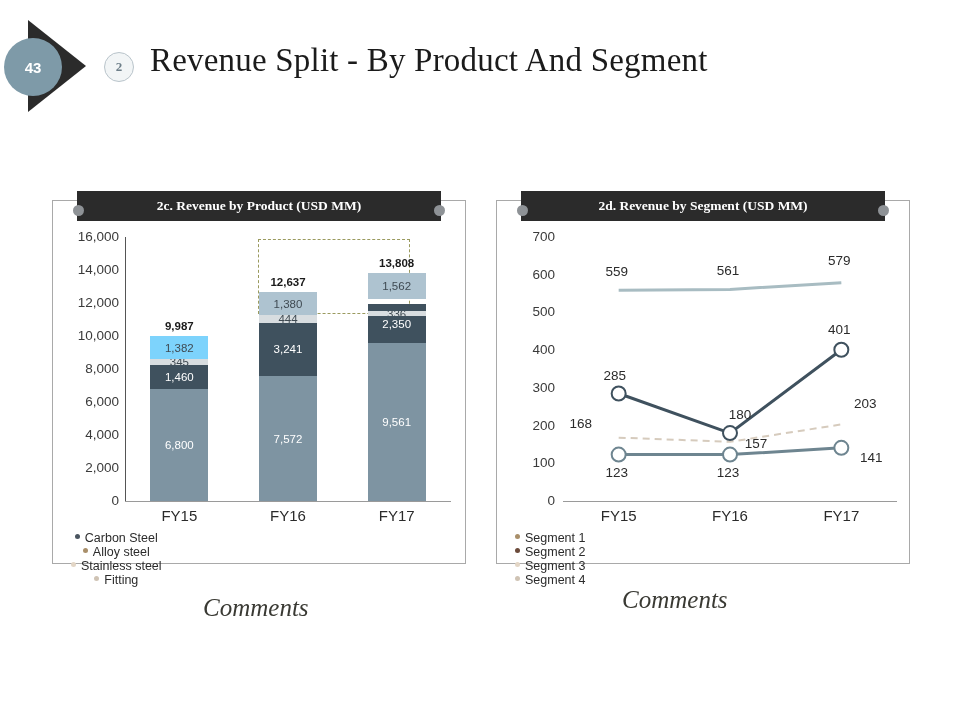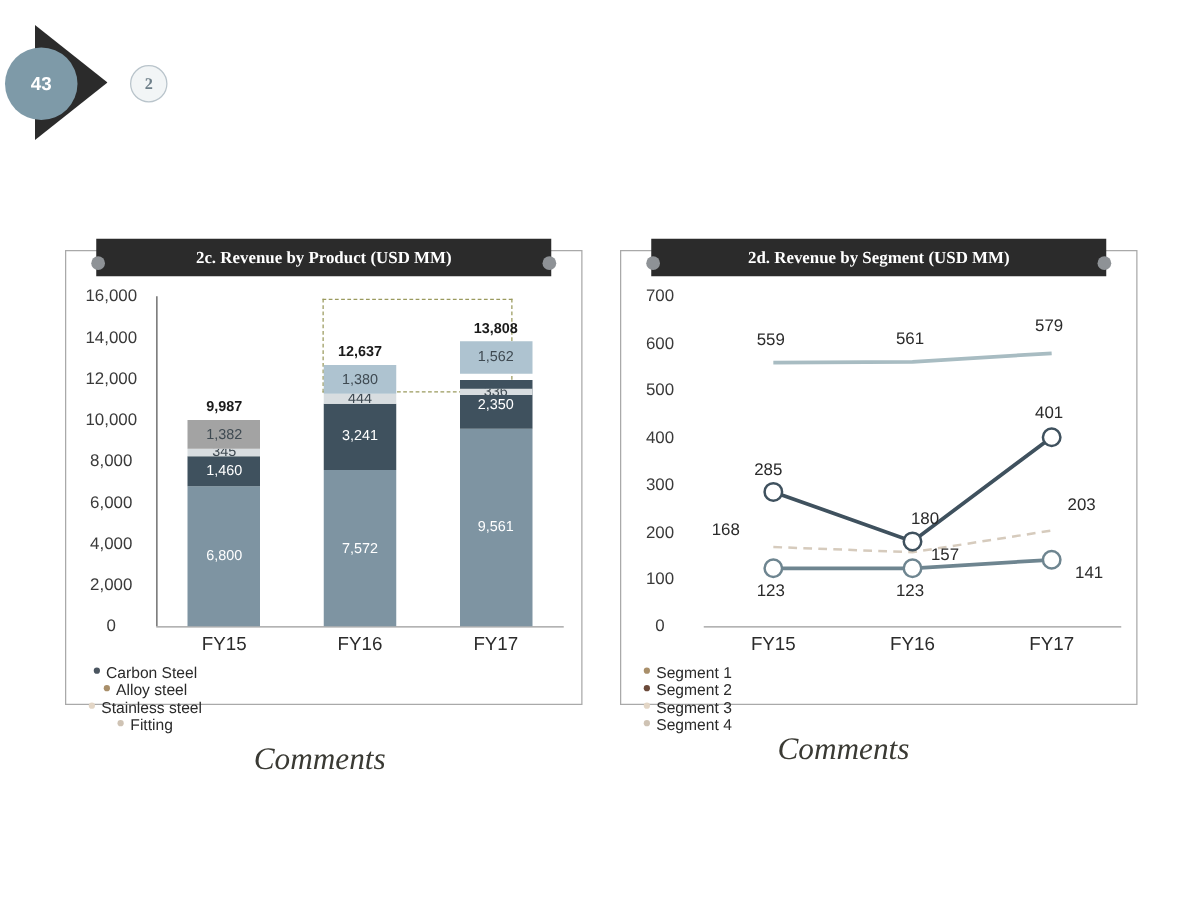--- a/index.html
+++ b/index.html
@@ -35,21 +35,21 @@
     font-family:"Liberation Serif",serif;font-size:13.5px;font-weight:bold;
     display:flex;align-items:center;justify-content:center;z-index:4;
   }
   .rib-l{left:24px;width:364px;}
   .rib-r{left:24px;width:364px;}
   .knob{position:absolute;width:11px;height:11px;border-radius:50%;background:#8e9296;top:4px;z-index:5;}
   .knob-a{left:20px;}
   .knob-b{right:20px;}
   
   .plot{position:absolute;}
-  .ylab{position:absolute;font-size:13.5px;color:#3a3a3a;text-align:center;white-space:nowrap;}
+  .ylab{position:absolute;font-size:13.5px;color:#3a3a3a;text-align:right;white-space:nowrap;}
   .xlab{position:absolute;font-size:15px;color:#2b2b2b;text-align:center;white-space:nowrap;}
   .axis-v{position:absolute;background:#555;width:1px;}
   .axis-h{position:absolute;background:#9a9a9a;height:1px;}
   
   .bar-seg{position:absolute;display:flex;align-items:center;justify-content:center;
     font-size:11.5px;color:#ffffff;overflow:hidden;}
   .bar-seg.dark-txt{color:#3f4a52;}
   .bar-total{position:absolute;font-size:11.5px;font-weight:bold;color:#1b1b1b;text-align:center;white-space:nowrap;}
   .callout{position:absolute;border:1px dashed #9a9a5e;}
   
@@ -69,20 +69,21 @@
 </style>
 </head>
 <body>
 
 <div class="hdr">
   <svg class="arrow" viewBox="0 0 66 92">
     <polygon points="8,0 66,46 8,92" fill="#2b2b2b"></polygon>
   </svg>
   <div class="num-circle">43</div>
   <div class="step-circle">2</div>
+  <div class="slide-title">Revenue Split - By Product And Segment</div>
 </div>
 
 <div class="panel panel-l">
   <div class="ribbon rib-l">2c. Revenue by Product (USD MM)</div>
   <div class="knob knob-a"></div>
   <div class="knob knob-b"></div>
   <div id="chartL" class="plot" style="left:0;top:0;width:412px;height:362px;">
       <div class="ylab" style="left:6px;width:60px;top:292px;">0</div>
       <div class="ylab" style="left:6px;width:60px;top:259px;">2,000</div>
       <div class="ylab" style="left:6px;width:60px;top:226px;">4,000</div>
@@ -91,21 +92,21 @@
       <div class="ylab" style="left:6px;width:60px;top:127px;">10,000</div>
       <div class="ylab" style="left:6px;width:60px;top:94px;">12,000</div>
       <div class="ylab" style="left:6px;width:60px;top:61px;">14,000</div>
       <div class="ylab" style="left:6px;width:60px;top:28px;">16,000</div>
       <div class="axis-v" style="left:72px;top:36px;height:264px;"></div>
       <div class="axis-h" style="left:72px;top:300px;width:326px;"></div>
       <div class="callout" style="left:205px;top:38px;width:150px;height:72.6px;"></div>
       <div class="bar-seg" style="left:97.33333333333334px;top:187.8px;width:58px;height:112.19999999999999px;background:#7e94a2;">6,800</div>
       <div class="bar-seg" style="left:97.33333333333334px;top:163.71px;width:58px;height:24.090000000000003px;background:#3f515e;">1,460</div>
       <div class="bar-seg dark-txt" style="left:97.33333333333334px;top:158.01749999999998px;width:58px;height:5.692500000000024px;background:#d8dde0;">345</div>
-      <div class="bar-seg dark-txt" style="left:97.33333333333334px;top:135.2145px;width:58px;height:22.802999999999997px;background:#a3a3a3;">1,382</div>
+      <div class="bar-seg dark-txt" style="left:97.33333333333334px;top:135.2145px;width:58px;height:22.802999999999997px;background:#7dd3fc;">1,382</div>
       <div class="bar-total" style="left:81.33333333333334px;width:90px;top:119.21449999999999px;">9,987</div>
       <div class="xlab" style="left:81.33333333333334px;width:90px;top:306px;">FY15</div>
       <div class="bar-seg" style="left:206.00000000000003px;top:175.062px;width:58px;height:124.93799999999999px;background:#7e94a2;">7,572</div>
       <div class="bar-seg" style="left:206.00000000000003px;top:121.5855px;width:58px;height:53.476500000000016px;background:#3f515e;">3,241</div>
       <div class="bar-seg dark-txt" style="left:206.00000000000003px;top:114.2595px;width:58px;height:7.325999999999993px;background:#d8dde0;">444</div>
       <div class="bar-seg dark-txt" style="left:206.00000000000003px;top:91.48949999999999px;width:58px;height:22.77000000000001px;background:#aec3d0;">1,380</div>
       <div class="bar-total" style="left:190.00000000000003px;width:90px;top:75.48949999999999px;">12,637</div>
       <div class="xlab" style="left:190.00000000000003px;width:90px;top:306px;">FY16</div>
       <div class="bar-seg" style="left:314.6666666666667px;top:142.2435px;width:58px;height:157.7565px;background:#7e94a2;">9,561</div>
       <div class="bar-seg" style="left:314.6666666666667px;top:103.4685px;width:58px;height:38.775000000000006px;background:#3f515e;">2,350</div>

